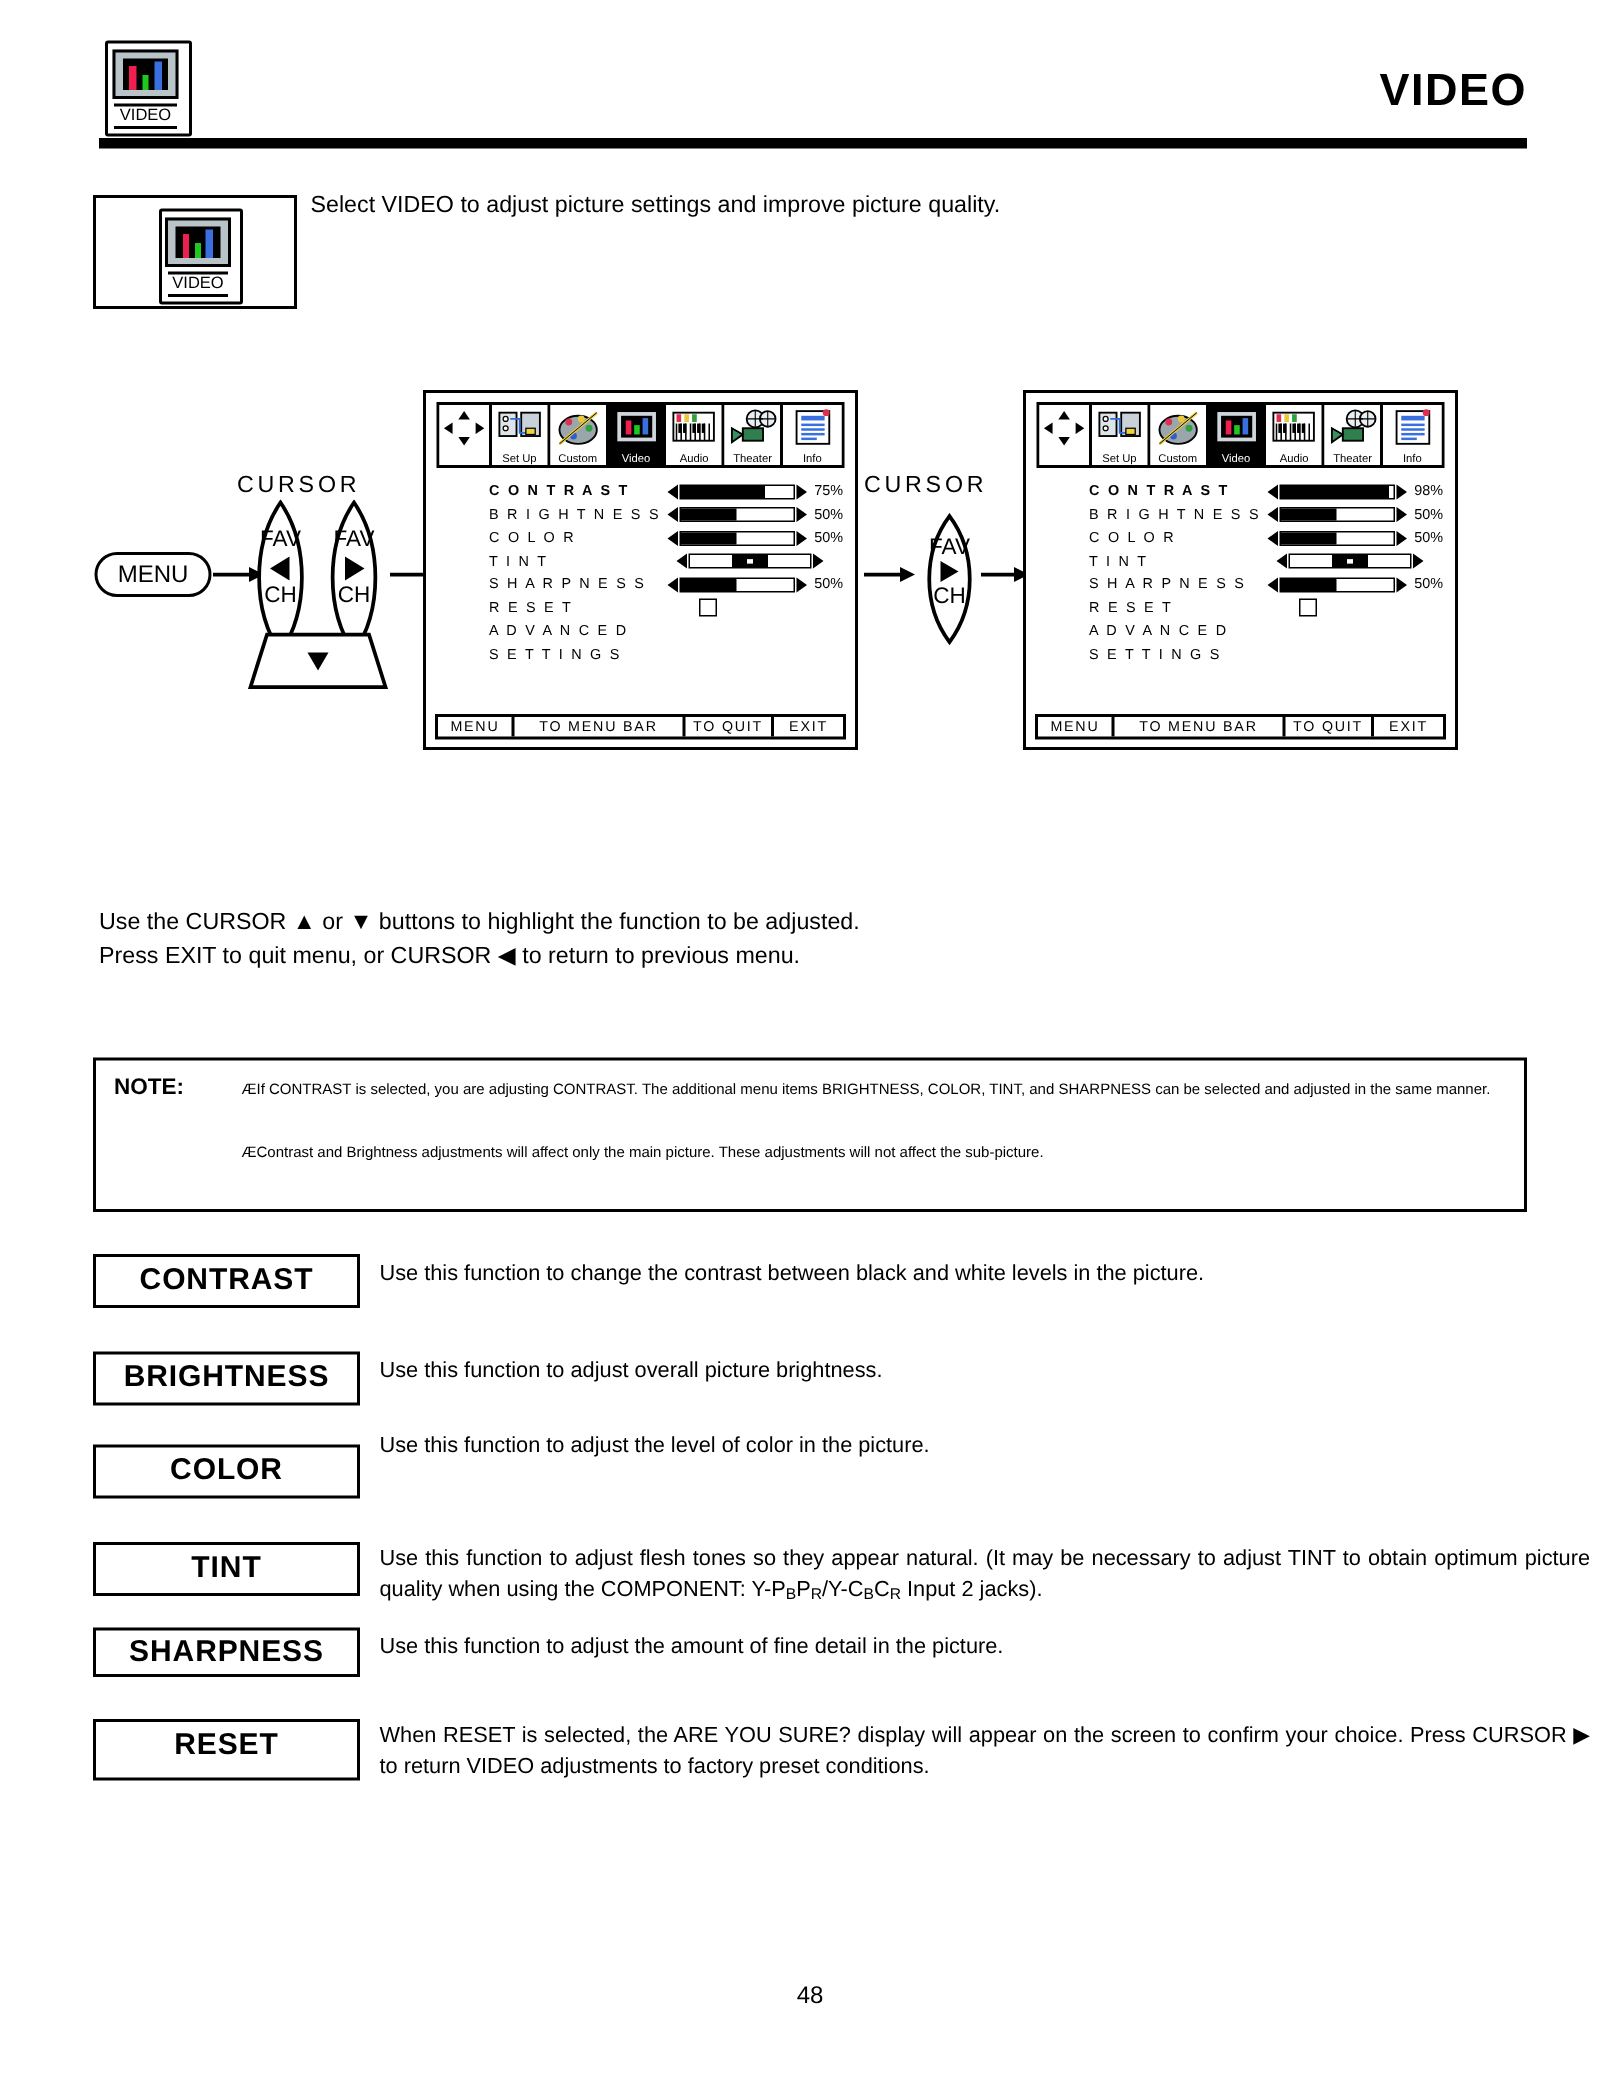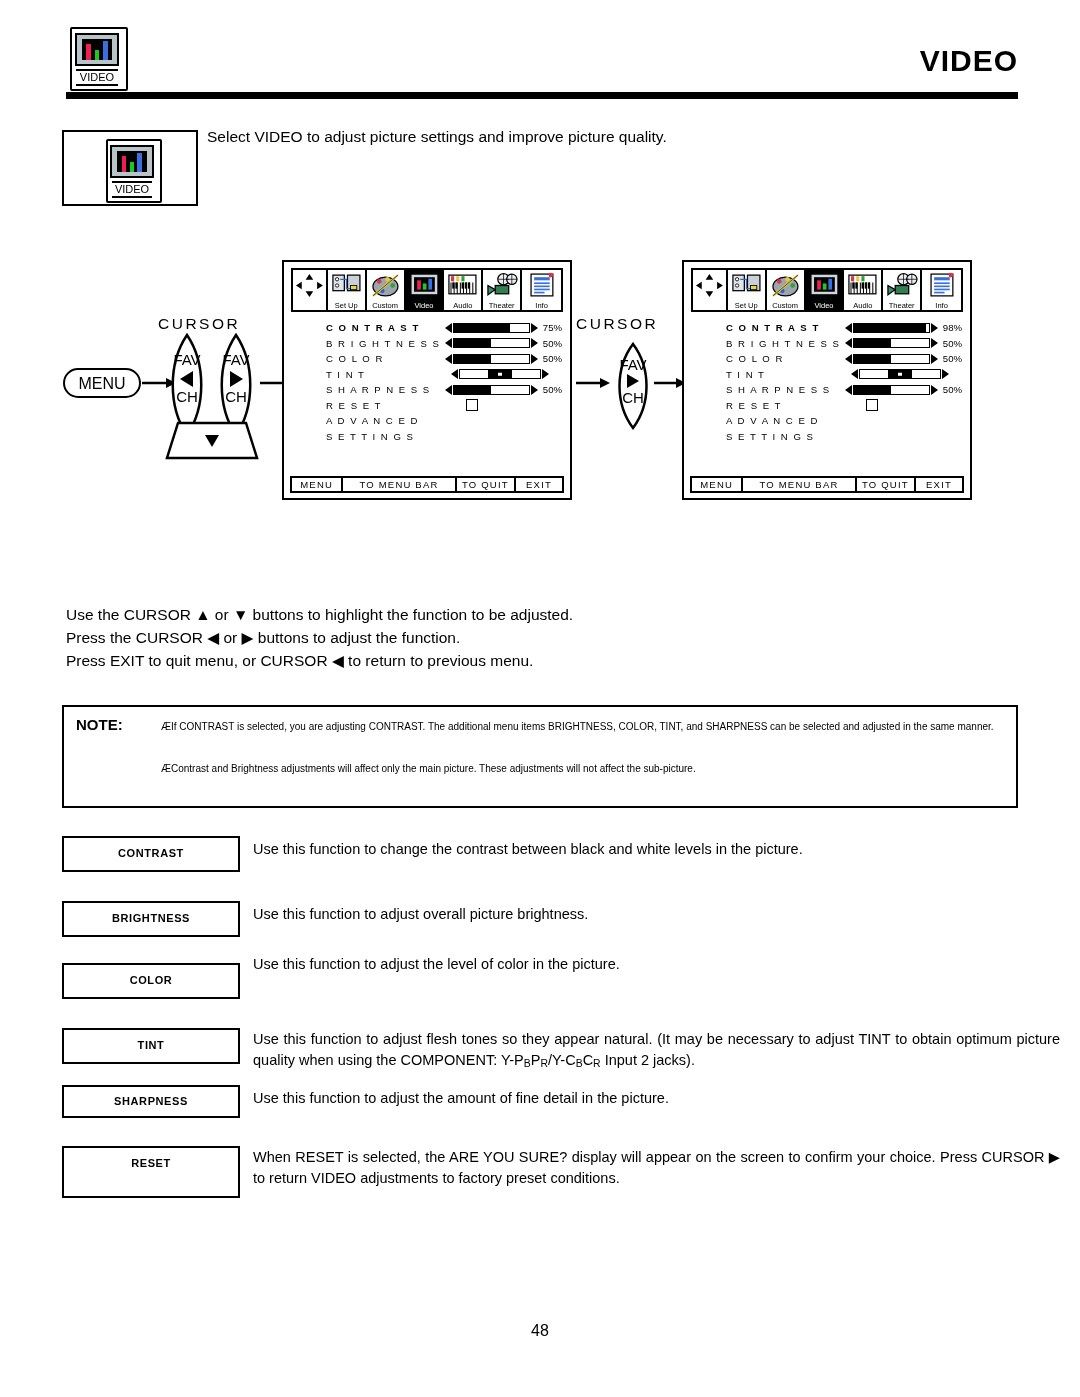--- a/index.html
+++ b/index.html
@@ -350,21 +350,21 @@
 
   
   .fn-box {
     position: absolute;
     left: 62px;
     width: 178px;
     border: 2.5px solid #000;
     box-sizing: border-box;
     text-align: center;
     font-weight: bold;
-    font-size: 11px;
+    font-size: 20px;
     letter-spacing: 0.6px;
   }
   .fn-desc {
     position: absolute;
     left: 253px;
     right: 20px;
     font-size: 14.5px;
     line-height: 21px;
     text-align: justify;
   }
@@ -822,38 +822,37 @@
         <div class="fcell" style="width: 19%;">MENU</div>
         <div class="fcell" style="width: 42%;">TO MENU BAR</div>
         <div class="fcell" style="width: 22%;">TO QUIT</div>
         <div class="fcell" style="width: 17%;">EXIT</div>
       </div>
   </div>
 </div>
 
 <div id="usage">
   <div>Use the CURSOR ▲ or ▼ buttons to highlight the function to be adjusted.</div>
-  <div>Press the CURSOR ◀ or ▶ buttons to adjust the function.</div>
   <div>Press EXIT to quit menu, or CURSOR ◀ to return to previous menu.</div>
 </div>
 
 <div id="note-box">
   <div id="note-label">NOTE:</div>
   <div class="note-item" id="note-1">ÆIf CONTRAST is selected, you are adjusting CONTRAST.  The additional menu items BRIGHTNESS, COLOR, TINT, and SHARPNESS can be selected and adjusted in the same manner.</div>
   <div class="note-item" id="note-2">ÆContrast and Brightness adjustments will affect only the main picture. These adjustments will not affect the sub-picture.</div>
 </div>
 
 <div id="function-list">
     <div class="fn-box" style="top: 836px; height: 36px; line-height: 31px;">CONTRAST</div>
     <div class="fn-desc" style="top: 839px;">Use this function to change the contrast between black and white levels in the picture.</div>
     <div class="fn-box" style="top: 901px; height: 36px; line-height: 31px;">BRIGHTNESS</div>
     <div class="fn-desc" style="top: 904px;">Use this function to adjust overall picture brightness.</div>
     <div class="fn-box" style="top: 963px; height: 36px; line-height: 31px;">COLOR</div>
     <div class="fn-desc" style="top: 954px;">Use this function to adjust the level of color in the picture.</div>
     <div class="fn-box" style="top: 1028px; height: 36px; line-height: 31px;">TINT</div>
     <div class="fn-desc" style="top: 1029px;">Use this function to adjust flesh tones so they appear natural. (It may be necessary to adjust TINT to obtain optimum picture quality when using the COMPONENT: Y-P<sub>B</sub>P<sub>R</sub>/Y-C<sub>B</sub>C<sub>R</sub> Input 2 jacks).</div>
     <div class="fn-box" style="top: 1085px; height: 33px; line-height: 28px;">SHARPNESS</div>
     <div class="fn-desc" style="top: 1088px;">Use this function to adjust the amount of fine detail in the picture.</div>
-    <div class="fn-box" style="top: 1146px; height: 52px; line-height: 31px;">RESET</div>
+    <div class="fn-box" style="top: 1146px; height: 41px; line-height: 31px;">RESET</div>
     <div class="fn-desc" style="top: 1147px;">When RESET is selected, the  ARE YOU SURE?  display will appear on the screen to confirm your choice. Press CURSOR ▶ to return VIDEO adjustments to factory preset conditions.</div>
   </div>
 
 <div id="page-number">48</div>
 
 </body></html>

